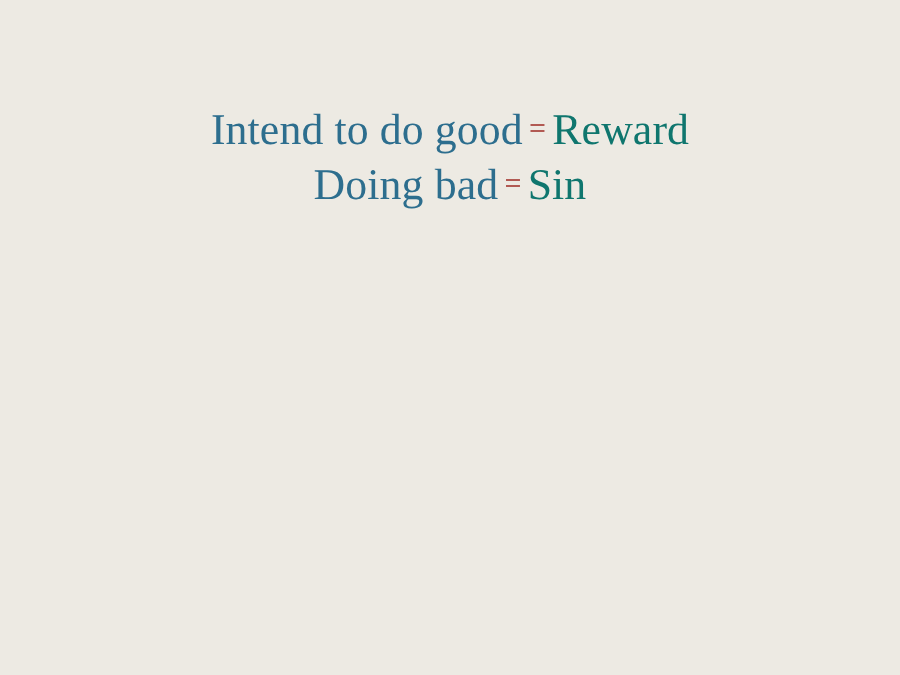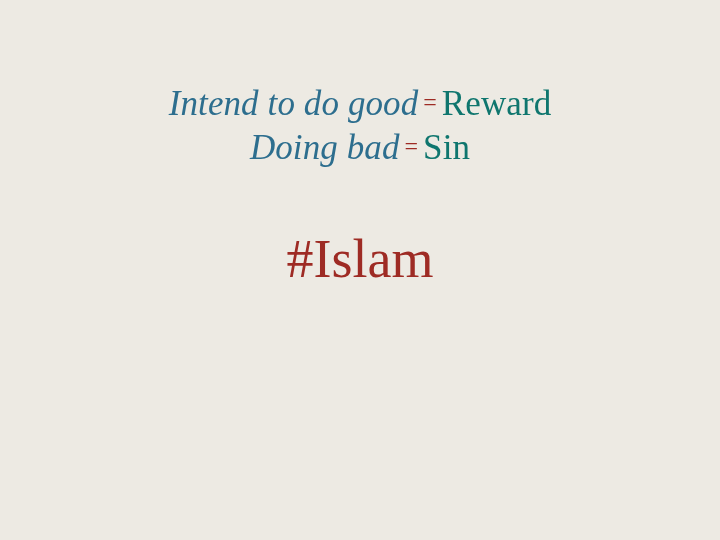--- a/index.html
+++ b/index.html
@@ -35,21 +35,20 @@
     width: 100%;
     text-align: center;
     white-space: nowrap;
     line-height: 1.0;
     margin-bottom: 9px;
   }
   .line .subject {
     color: #2d6e8e;
     font-size: 35px;
     letter-spacing: 0.1px;
-    font-style: italic;
   }
   .line .equals {
     color: #9e2b24;
     font-size: 24px;
     position: relative;
     top: -5px;
     padding: 0 5px;
   }
   .line .outcome {
     color: #0f766e;
@@ -90,15 +89,14 @@
 
 
 
 
     <div class="line">
       <span class="subject">Doing bad</span><span class="equals">=</span><span class="outcome">Sin</span>
     </div>
 
   </div>
 
-  <div id="hashtag">#Islam</div>
 
 </div>
 
 </body></html>

